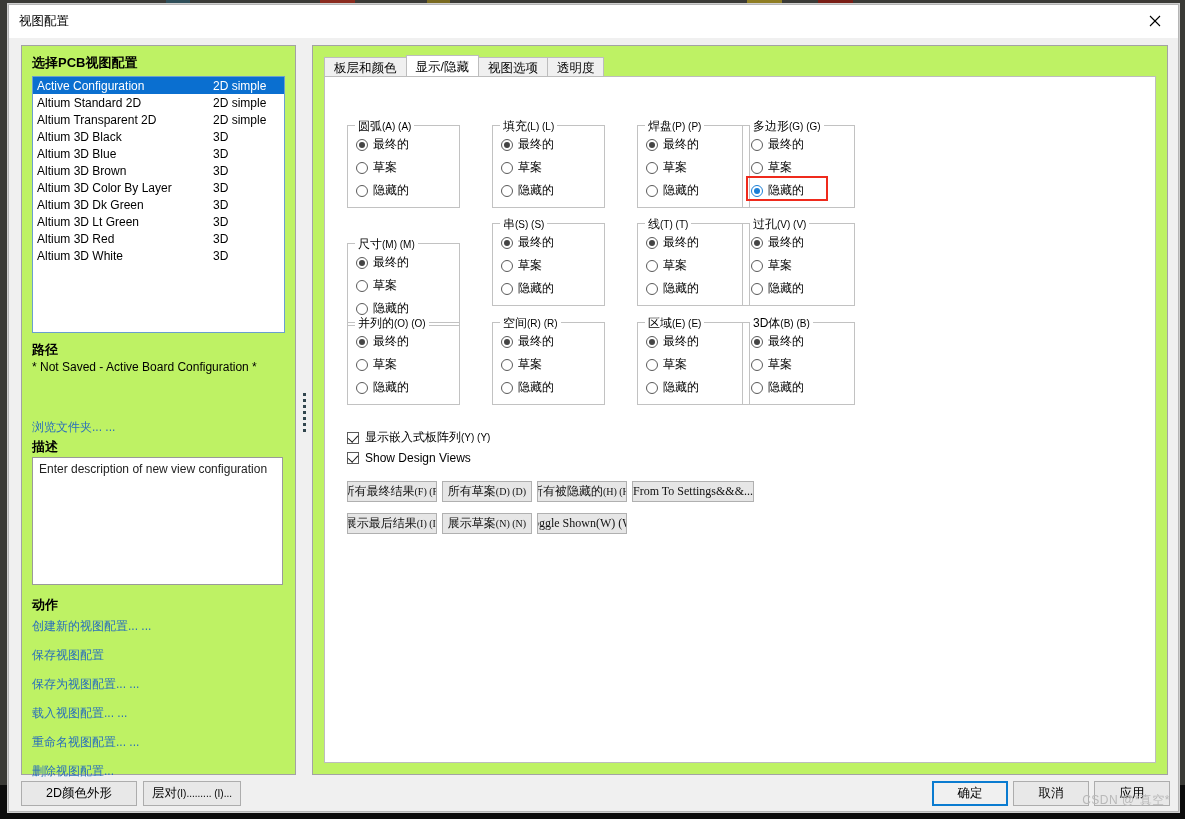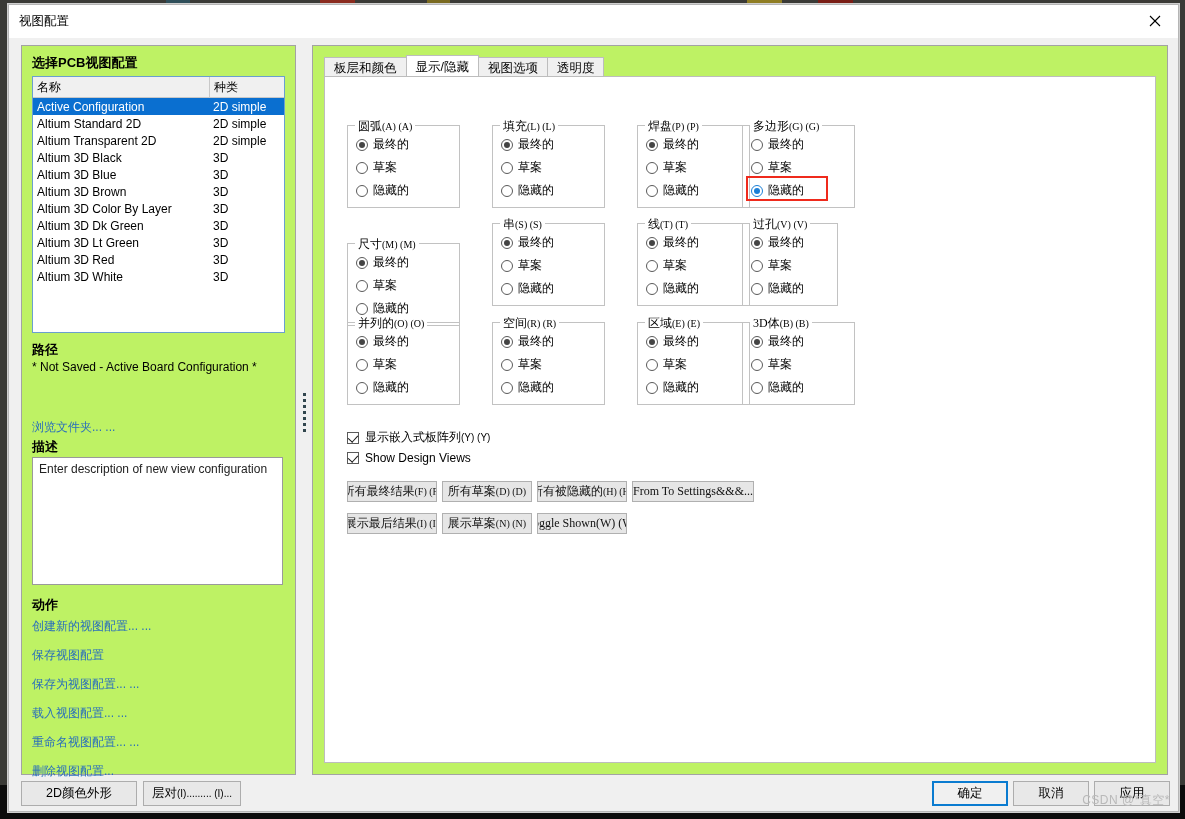--- a/index.html
+++ b/index.html
@@ -74,21 +74,21 @@
   #tabs{position:absolute;left:11px;top:9px;height:22px;display:flex;align-items:flex-end;}
   .tab{height:20px;padding:2px 9px 0 9px;box-sizing:border-box;font-size:12.5px;
     border:1px solid #bdbdbd;border-bottom:none;background:#f0f0f0;margin-right:-1px;cursor:pointer;}
   .tab.active{background:#fff;height:22px;padding-top:3px;border-color:#bdbdbd;}
   #tabline{position:absolute;left:11px;top:30px;width:832px;height:1px;background:#bdbdbd;}
   #tabpage{position:absolute;left:11px;top:31px;width:832px;height:686px;background:#fff;
     border:1px solid #bdbdbd;border-top:none;box-sizing:border-box;}
 
   .grp{position:absolute;border:1px solid #c2c2c2;box-sizing:border-box;width:113px;height:83px;}
   .grp .cap{position:absolute;left:7px;top:-8px;background:#fff;padding:0 3px;
-    font-size:12px;white-space:nowrap;font-family:Liberation Serif, serif;}
+    font-size:12px;white-space:nowrap;}
   .grp .cap .mn{font-size:10px;}
   .opt{position:absolute;left:8px;display:flex;align-items:center;font-size:12px;
     cursor:pointer;white-space:nowrap;}
   .opt .rb{width:12px;height:12px;border:1px solid #5a5a5a;border-radius:50%;
     background:#fff;margin-right:5px;position:relative;box-sizing:border-box;flex:none;}
   .opt .rb.on::after{content:"";position:absolute;left:2px;top:2px;width:6px;height:6px;
     border-radius:50%;background:#444;}
   .opt .rb.blue{border-color:#1c7fd6;}
   .opt .rb.blue.on::after{background:#1c7fd6;}
   .hl{position:absolute;border:2px solid #ef2a1c;box-sizing:border-box;}
@@ -146,24 +146,20 @@
         <line x1="1" y1="1" x2="11" y2="11" stroke="#000" stroke-width="1.1"></line>
         <line x1="11" y1="1" x2="1" y2="11" stroke="#000" stroke-width="1.1"></line>
       </svg>
     </div>
   </div>
 
   <div class="panel" id="leftpanel">
     <div class="sect-h" id="lp-title">选择PCB视图配置</div>
 
     <div id="listbox">
-      <div class="lhead">
-        <div class="lh-name">名称</div>
-        <div class="lh-kind">种类</div>
-      </div>
       <div id="list-rows">
           <div class="lrow sel">
             <div class="lr-name">Active Configuration</div>
             <div class="lr-kind">2D simple</div>
           </div>
           <div class="lrow">
             <div class="lr-name">Altium Standard 2D</div>
             <div class="lr-kind">2D simple</div>
           </div>
           <div class="lrow">
@@ -342,21 +338,21 @@
             </div>
             <div class="opt" style="top: 33px;">
               <span class="rb"></span>
               <span>草案</span>
             </div>
             <div class="opt" style="top: 56px;">
               <span class="rb"></span>
               <span>隐藏的</span>
             </div>
           </div>
-          <div class="grp" style="left: 417px; top: 146px; width: 96px;">
+          <div class="grp" style="left: 417px; top: 146px; width: 113px;">
             <div class="cap"><span>过孔</span><span class="mn">(V) (V)</span></div>
             <div class="opt" style="top: 10px;">
               <span class="rb on"></span>
               <span>最终的</span>
             </div>
             <div class="opt" style="top: 33px;">
               <span class="rb"></span>
               <span>草案</span>
             </div>
             <div class="opt" style="top: 56px;">

